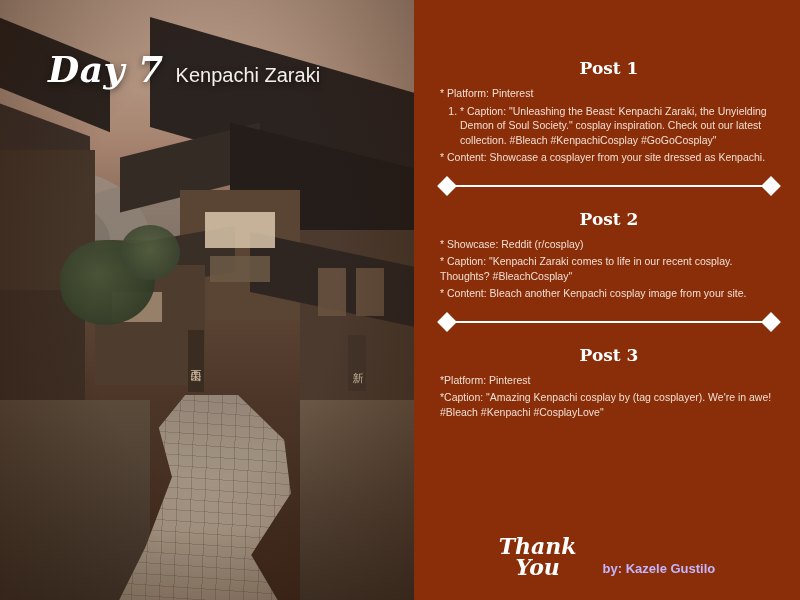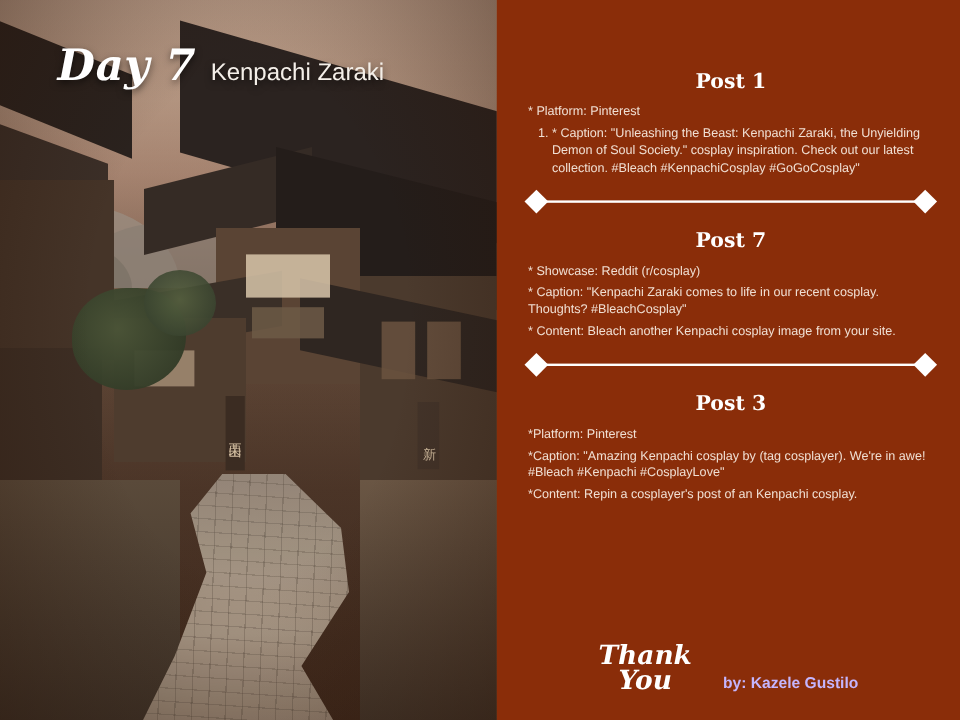--- a/index.html
+++ b/index.html
@@ -110,21 +110,21 @@
     position: absolute; left: 300px; top: 400px; width: 120px; height: 200px;
     background: linear-gradient(180deg, #6a5644 0%, #44372c 100%);
   }
   .vignette {
     position: absolute; inset: 0;
     background: radial-gradient(ellipse at 50% 45%, rgba(0,0,0,0) 45%, rgba(40,18,6,0.45) 100%);
   }
 
   
   .title-block {
-    position: absolute; left: 48px; top: 34px;
+    position: absolute; left: 48px; top: 48px;
     display: flex; align-items: baseline; gap: 12px;
     text-shadow: 0 2px 6px rgba(0,0,0,.55);
     white-space: nowrap;
   }
   .day-label {
     font-family: "DejaVu Serif", serif;
     font-weight: bold;
     font-style: italic;
     font-size: 36px;
     color: #ffffff;
@@ -283,46 +283,46 @@
   </div>
 
   <div class="content">
 
     <div class="post">
       <div class="post-title">Post 1</div>
       <div class="post-line">* Platform: Pinterest</div>
       <ol class="post-list">
         <li>* Caption: "Unleashing the Beast: Kenpachi Zaraki, the Unyielding Demon of Soul Society." cosplay inspiration. Check out our latest collection. #Bleach #KenpachiCosplay #GoGoCosplay"</li>
       </ol>
+      <div class="post-line">* Content: Showcase a cosplayer from your site dressed as Kenpachi.</div>
     </div>
 
     <div class="divider">
       <div class="bar"></div>
       <div class="dia left"></div>
       <div class="dia right"></div>
     </div>
 
     <div class="post">
-      <div class="post-title">Post 7</div>
+      <div class="post-title">Post 2</div>
       <div class="post-line">* Showcase: Reddit (r/cosplay)</div>
       <div class="post-line">* Caption: "Kenpachi Zaraki comes to life in our recent cosplay. Thoughts? #BleachCosplay"</div>
       <div class="post-line">* Content: Bleach another Kenpachi cosplay image from your site.</div>
     </div>
 
     <div class="divider">
       <div class="bar"></div>
       <div class="dia left"></div>
       <div class="dia right"></div>
     </div>
 
     <div class="post">
       <div class="post-title">Post 3</div>
       <div class="post-line">*Platform: Pinterest</div>
       <div class="post-line">*Caption: "Amazing Kenpachi cosplay by (tag cosplayer). We're in awe! #Bleach #Kenpachi #CosplayLove"</div>
-      <div class="post-line">*Content: Repin a cosplayer's post of an Kenpachi cosplay.</div>
     </div>
 
     <div class="footer">
       <div class="thanks">
         <div>Thank</div>
         <div>You</div>
       </div>
       <div class="byline">by: Kazele Gustilo</div>
     </div>
 

